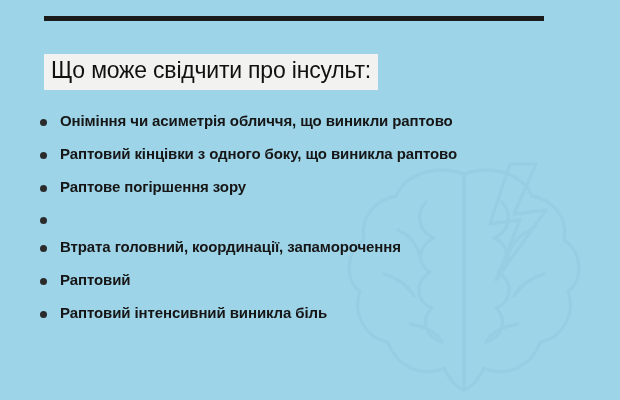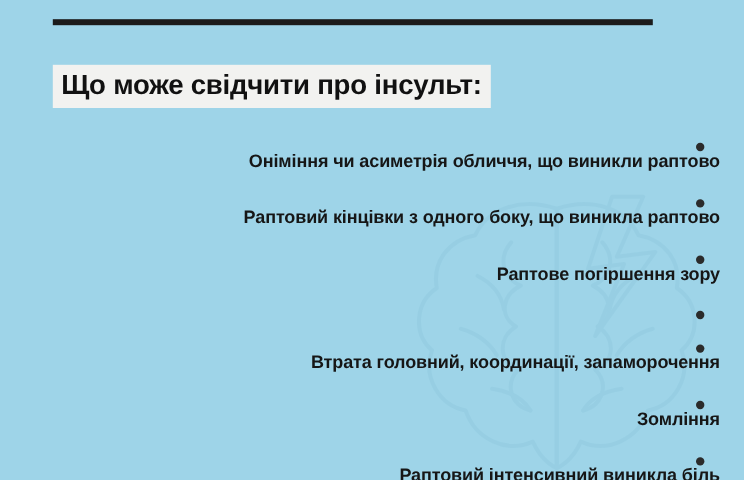--- a/index.html
+++ b/index.html
@@ -46,40 +46,39 @@
   .headline-wrap {
     position: absolute;
     top: 54px;
     left: 44px;
   }
   .headline {
     display: inline-block;
     background: #f2f2f0;
     color: #111111;
     font-size: 23px;
-    font-weight: bold;
+    font-weight: normal;
     letter-spacing: -0.2px;
     line-height: 1.2;
     padding: 3px 7px 5px 7px;
     white-space: nowrap;
   }
   .list {
     position: absolute;
     top: 112px;
     left: 40px;
     right: 20px;
     list-style: none;
     margin: 0;
     padding: 0;
   }
   .list-item {
     display: flex;
-    align-items: flex-end;
+    align-items: flex-start;
     margin: 0 0 14px 0;
-    flex-direction: column;
   }
   .bullet {
     flex: 0 0 auto;
     width: 7px;
     height: 7px;
     border-radius: 50%;
     background: #2b2b2b;
     margin: 7px 13px 0 0;
   }
   .item-text {
@@ -135,21 +134,21 @@
       </li>
       <li class="list-item">
         <span class="bullet"></span>
       </li>
       <li class="list-item">
         <span class="bullet"></span>
         <span class="item-text">Втрата головний, координації, запаморочення</span>
       </li>
       <li class="list-item">
         <span class="bullet"></span>
-        <span class="item-text">Зомління</span>
+        <span class="item-text">Раптовий</span>
       </li>
       <li class="list-item">
         <span class="bullet"></span>
         <span class="item-text">Раптовий інтенсивний виникла біль</span>
       </li>
     </ul>
 
   </div>
 </div>
 

